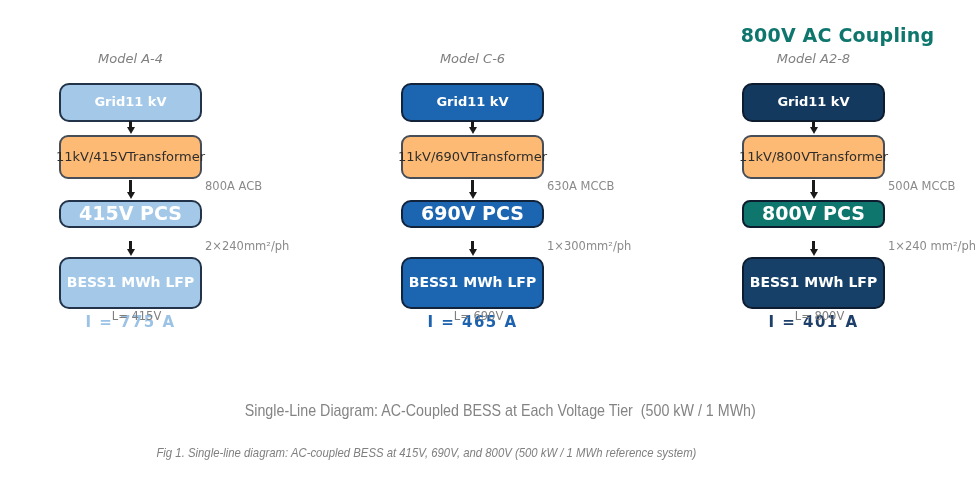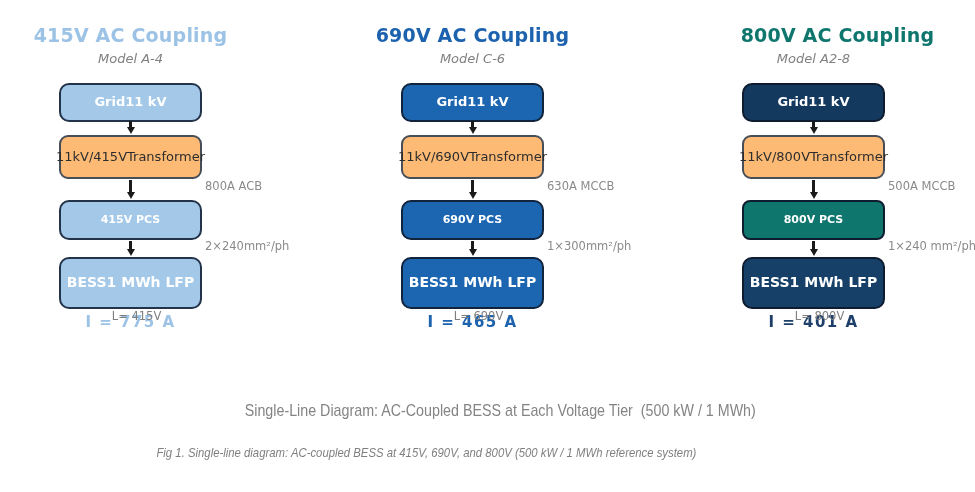--- a/index.html
+++ b/index.html
@@ -26,21 +26,21 @@
   .box.fill { color:#ffffff; font-weight:bold; font-size:13px; }
   .c1 .box.fill { background:#A3C8E8; border:2px solid #22334A; }
   .c2 .box.fill { background:#1C65B0; border:2px solid #12233C; }
   .c3 .box.fill { background:#164067; border:2px solid #0E1C30; }
   .c3 .box.grid { background:#14395F; }
   .c3 .box.pcs  { background:#0f766e;border-radius:8px; }
 
   .box.grid { top:83px;  height:39px; }
   .box.xfmr { top:135px; height:44px; background:#fdba74; border:2px solid #474E58;
               color:#2D2D2D; font-size:13px; font-weight:normal; border-radius:9px; }
-  .box.pcs  { top:200px; height:40px; font-size:11px; }
+  .box.pcs  { top:200px; height:28px; font-size:19px; }
   .box.bess { top:257px; height:52px; font-size:14px; }
 
   .arrow { position:absolute; left:50%; transform:translateX(-50%); width:10px; }
   .arrow .stem { width:2.5px; margin:0 auto; background:#1a1a1a; }
   .arrow .head { width:0; height:0; margin:0 auto;
                  border-left:4.5px solid transparent; border-right:4.5px solid transparent;
                  border-top:7px solid #1a1a1a; }
   .ar1 { top:121px; } .ar1 .stem { height:6px; }
   .ar2 { top:180px; } .ar2 .stem { height:12px; }
   .ar3 { top:241px; } .ar3 .stem { height:8px; }
@@ -64,21 +64,20 @@
                  color:#7f7f7f; font-size:13.5px; font-style:italic;
                  font-family:"Liberation Sans", sans-serif;padding-left:36px; }
   .condensed { display:inline-block; transform:scaleX(0.84); transform-origin:center; white-space:nowrap; }
 </style>
 </head>
 <body>
 
 <div class="page">
 
   <div class="column col-1 c1">
-    <div class="col-title">415V AC Coupling</div>
     <div class="col-sub">Model A-4</div>
     <div class="box fill grid">
       <div>Grid</div>
       <div>11 kV</div>
     </div>
     <div class="arrow ar1">
         <div class="stem"></div>
         <div class="head"></div>
       </div>
     <div class="box xfmr">
@@ -98,21 +97,20 @@
     <div class="anno cable">2×240mm²/ph</div>
     <div class="box fill bess">
       <div>BESS</div>
       <div>1 MWh LFP</div>
     </div>
     <div class="vlabel">L= 415V</div>
     <div class="ilabel">I = 775 A</div>
   </div>
 
   <div class="column col-2 c2">
-    <div class="col-title">690V AC Coupling</div>
     <div class="col-sub">Model C-6</div>
     <div class="box fill grid">
       <div>Grid</div>
       <div>11 kV</div>
     </div>
     <div class="arrow ar1">
         <div class="stem"></div>
         <div class="head"></div>
       </div>
     <div class="box xfmr">

